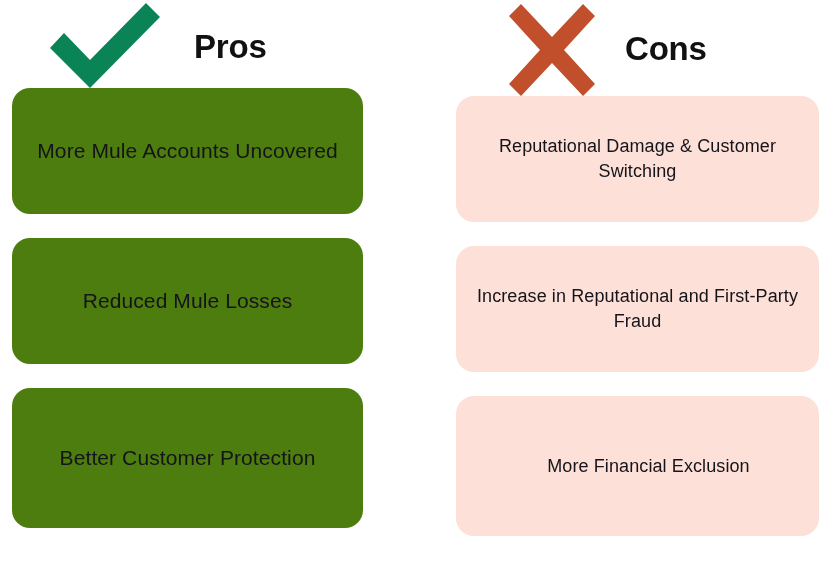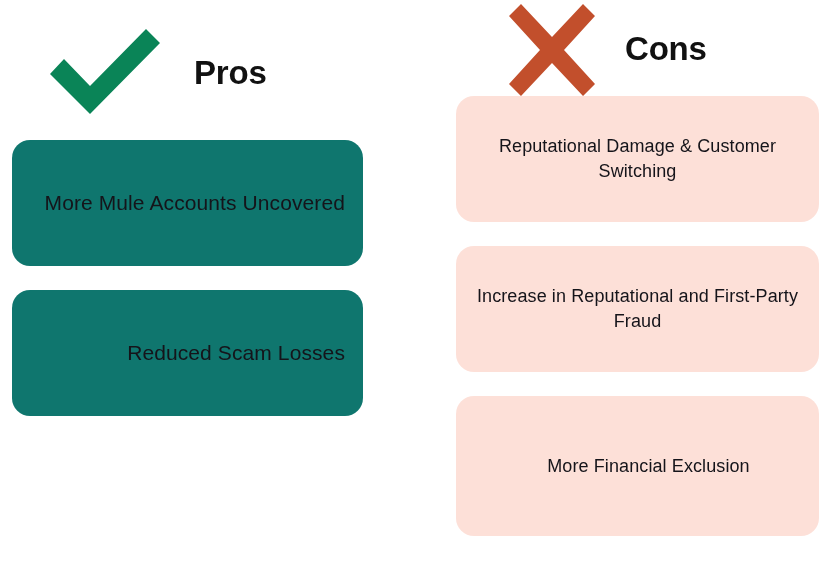--- a/index.html
+++ b/index.html
@@ -106,23 +106,22 @@
     border-radius: 18px;
     display: flex;
     align-items: center;
     justify-content: center;
     text-align: center;
     box-sizing: border-box;
     padding: 10px 18px;
   }
 
   .card-pro {
-    background: #0f766e;
+    background: #4d7c0f;
     height: 126px;
-    justify-content: flex-end;
   }
 
   .card-pro.tall {
     height: 140px;
   }
 
   .card-con {
     background: #fde0d8;
     height: 126px;
   }
@@ -156,21 +155,24 @@
         <polygon points="8,46 22,31 48,58 104,1 118,15 48,86" fill="#0A8457"></polygon>
       </svg>
       <div class="col-title title-pros">Pros</div>
     </div>
 
     <div class="card-stack">
       <div class="card card-pro">
         <span class="card-text">More Mule Accounts Uncovered</span>
       </div>
       <div class="card card-pro">
-        <span class="card-text">Reduced Scam Losses</span>
+        <span class="card-text">Reduced Mule Losses</span>
+      </div>
+      <div class="card card-pro tall">
+        <span class="card-text">Better Customer Protection</span>
       </div>
     </div>
   </div>
 
   <div class="column column-cons">
 
     <div class="col-header col-header-cons">
       <svg class="header-icon icon-cross" viewBox="0 0 86 92" aria-hidden="true">
         <polygon points="0,12 12,0 43,33 74,0 86,12 55,46 86,80 74,92 43,59 12,92 0,80 31,46" fill="#C24F2C"></polygon>
       </svg>

